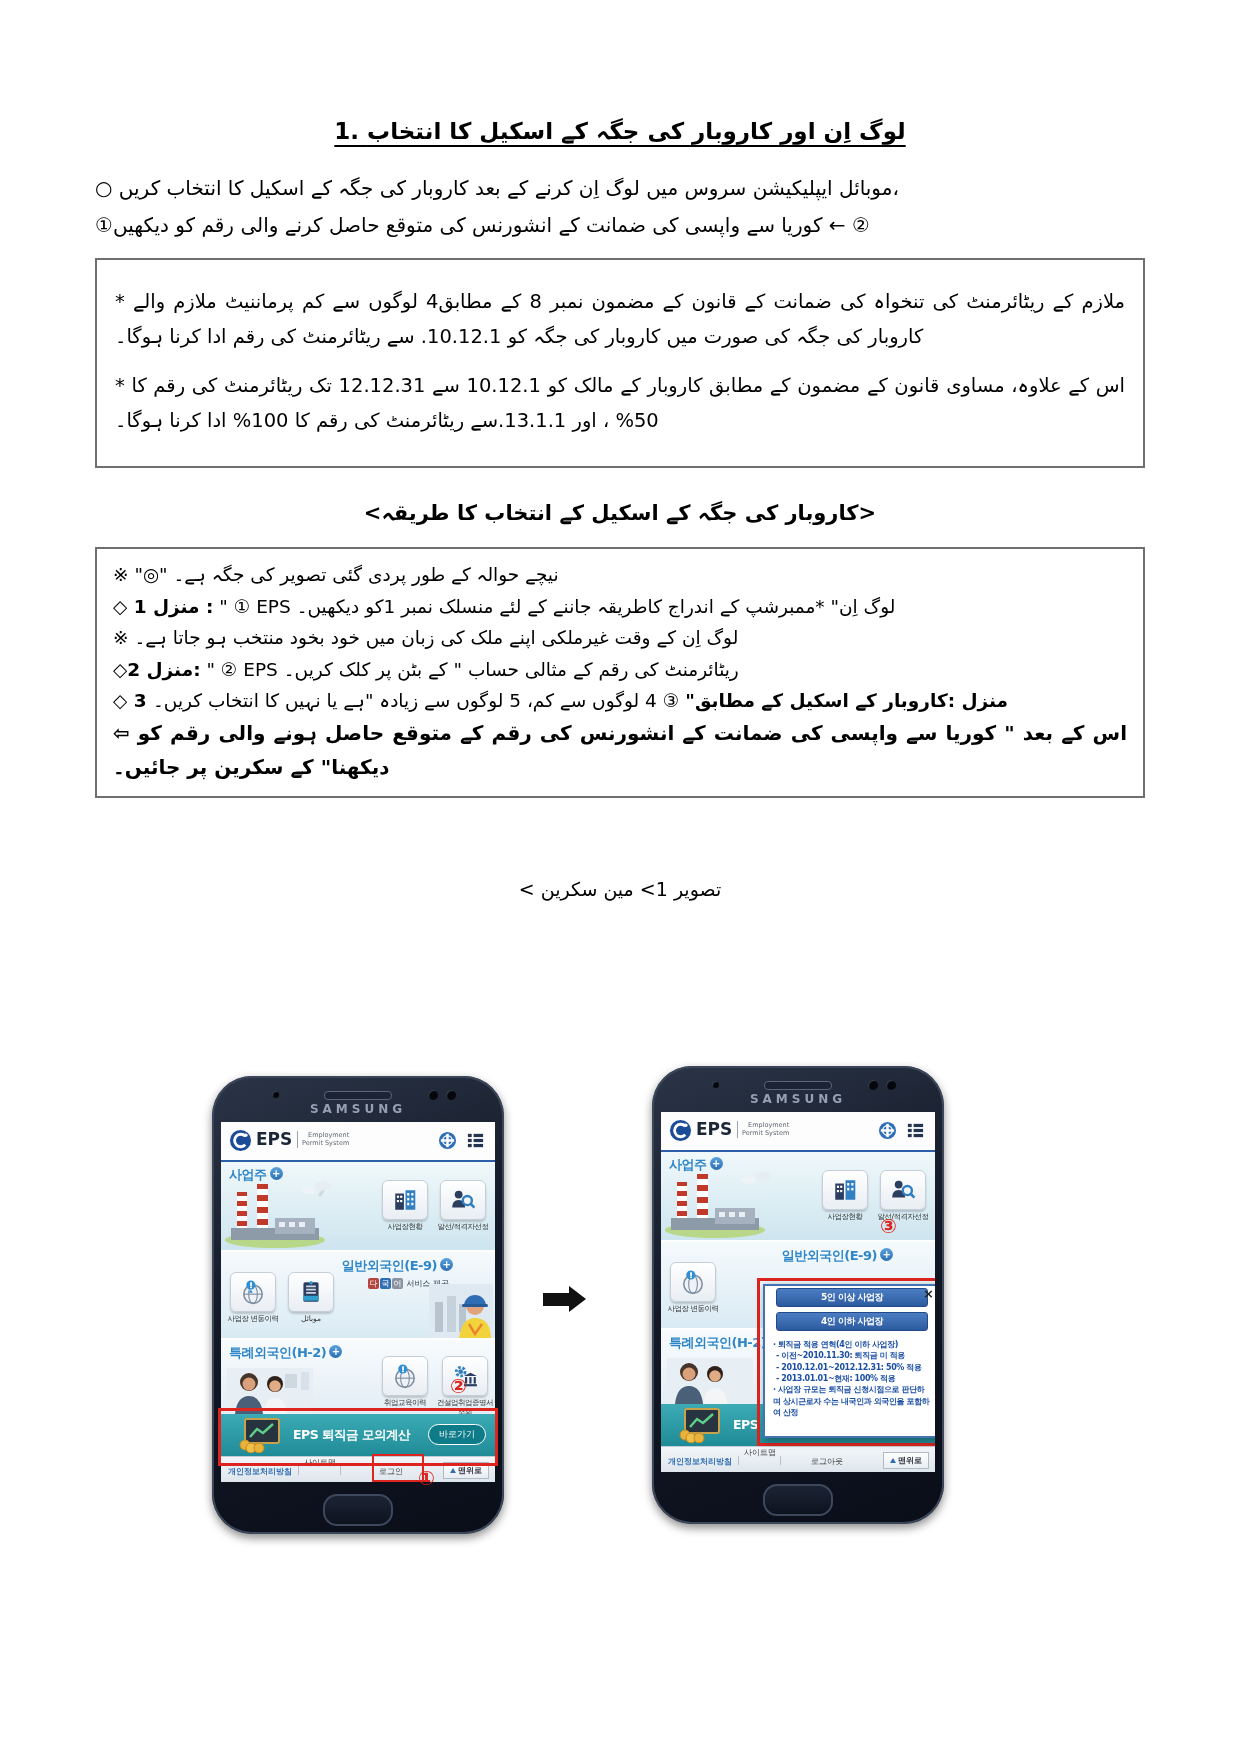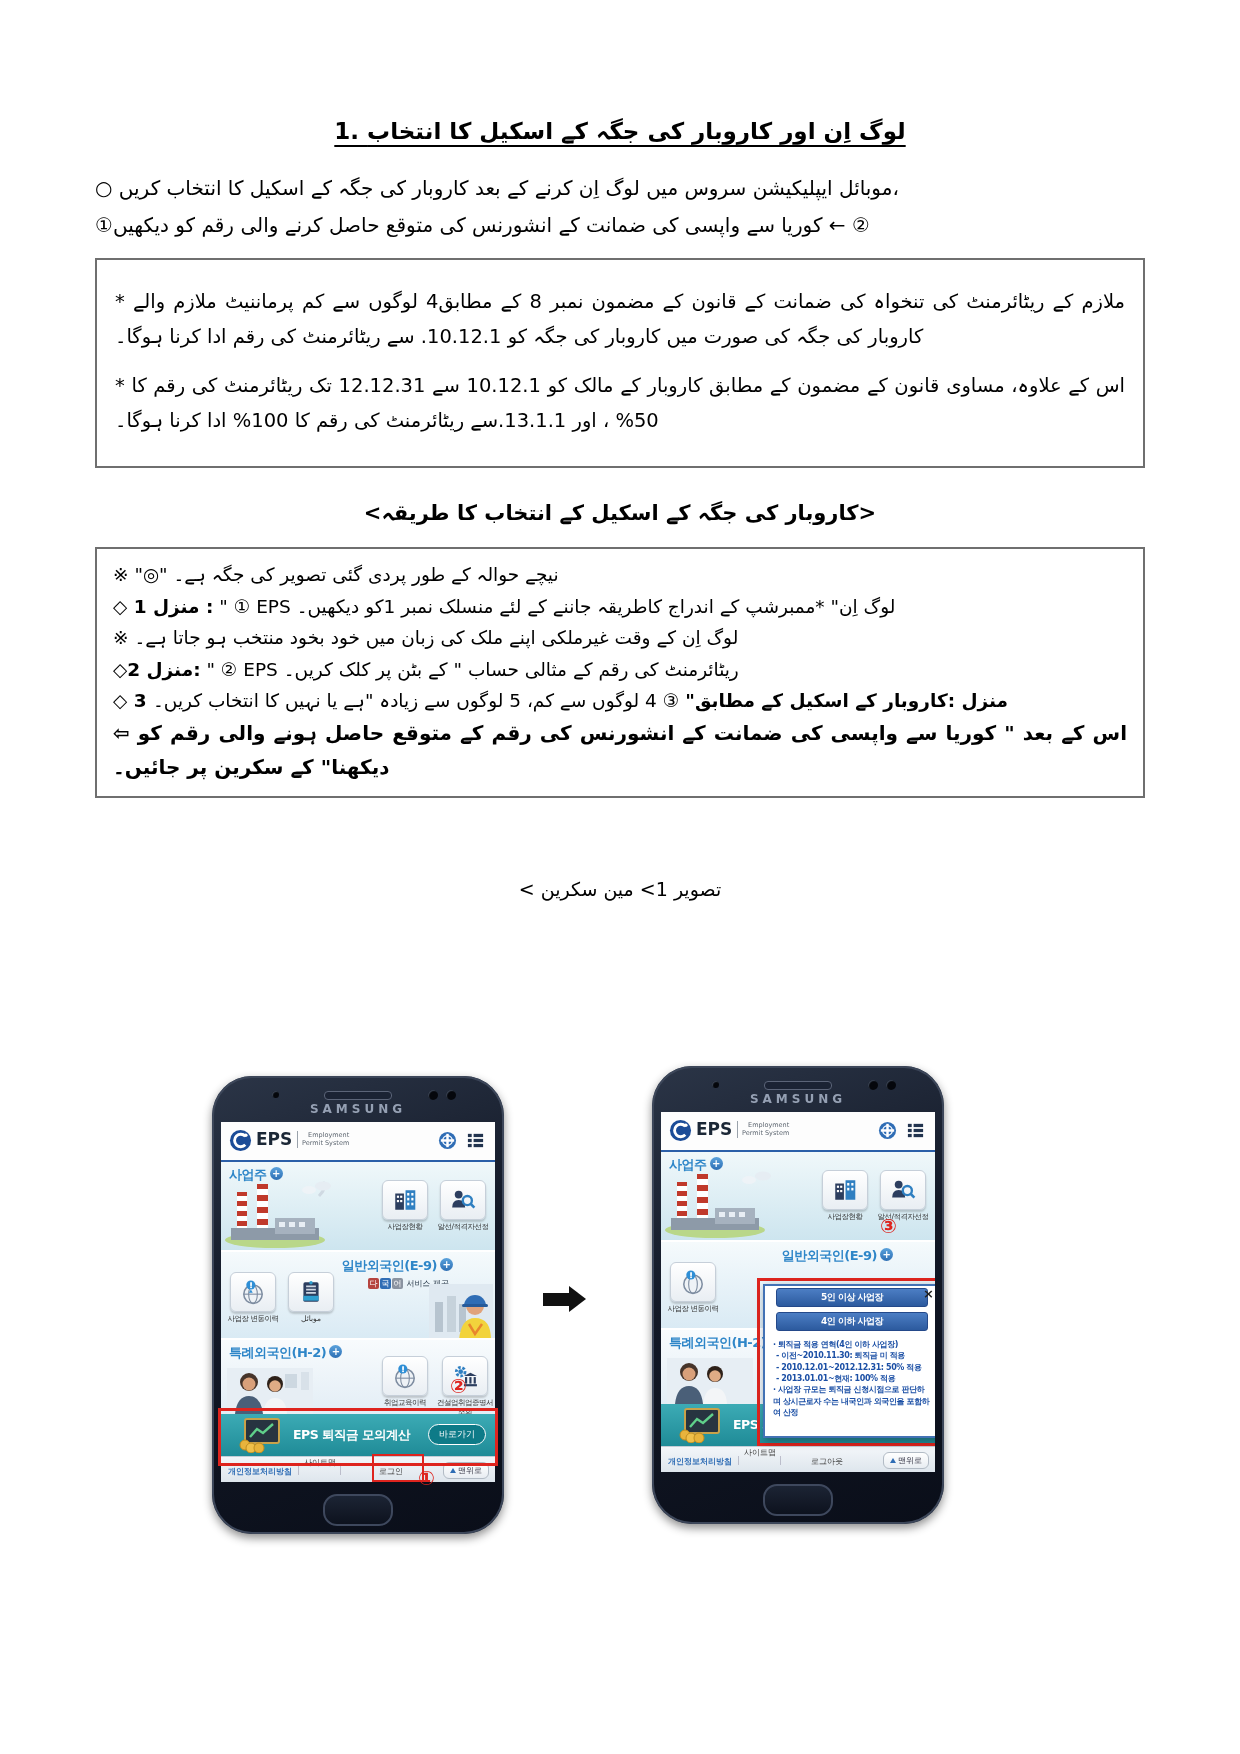--- a/index.html
+++ b/index.html
@@ -79,22 +79,22 @@
               background:#0e7b88;color:#fff;font-size:9px;padding:3px 10px;}
   .board-ico{position:absolute;left:16px;top:3px;}
   .app-footer{position:absolute;top:334px;left:0;right:0;height:26px;
               background:linear-gradient(#f3f6f9,#dde5ec);border-top:1px solid #c4cdd7;
               font-size:8px;color:#444;}
   .f-priv{position:absolute;left:7px;top:9px;color:#2f6db5;font-weight:bold;text-align:center;}
   .f-sep1{position:absolute;left:76px;top:9px;color:#aab;}
   .f-site{position:absolute;left:83px;top:0;}
   .f-sep2{position:absolute;left:118px;top:9px;color:#aab;}
   .f-login{position:absolute;left:158px;top:9px;}
-  .f-top{position:absolute;right:6px;top:5px;border:1px solid #b2bbc5;border-radius:6px;
-         background:linear-gradient(#fff,#e8edf2);padding:2px 6px;font-size:8px;color:#334;}
+  .f-top{position:absolute;right:6px;top:5px;border:1px solid #b2bbc5;border-radius:0;
+         background:linear-gradient(#fff,#e8edf2);padding:2px 6px;font-size:8px;color:#334;font-weight:bold;}
   .up-ico{display:inline-block;width:0;height:0;border-left:3px solid transparent;
           border-right:3px solid transparent;border-bottom:5px solid #2f6db5;margin-right:2px;}
 
   
   .ann{position:absolute;color:#de241e;font-weight:bold;z-index:9;}
   .ann-circ{font-size:20px;line-height:1;}
   .ann-rect{position:absolute;border:3px solid #de241e;z-index:8;}
   .rect-banner{left:6px;top:332px;width:274px;height:52px;}
   .rect-login{left:160px;top:378px;width:48px;height:24px;border-width:2px;}
   .a1{left:206px;top:392px;}

